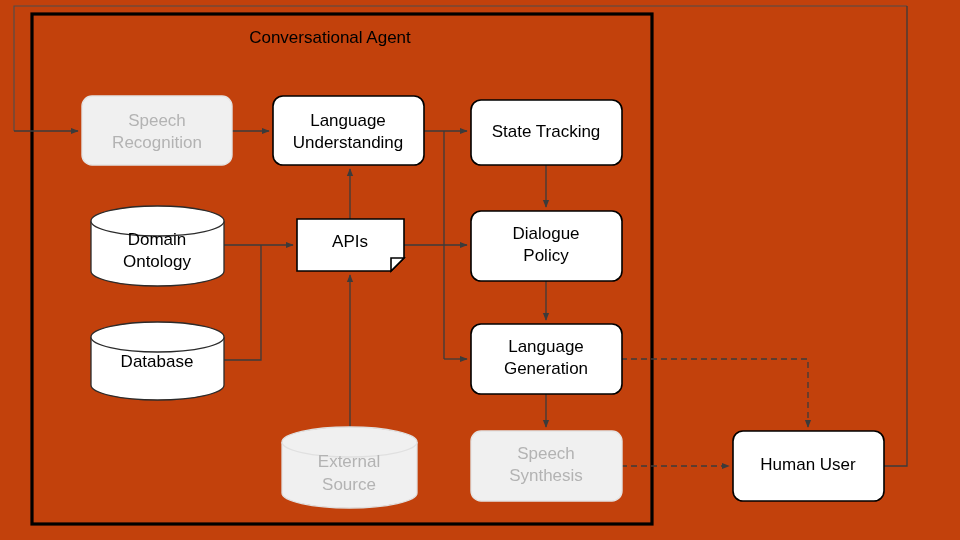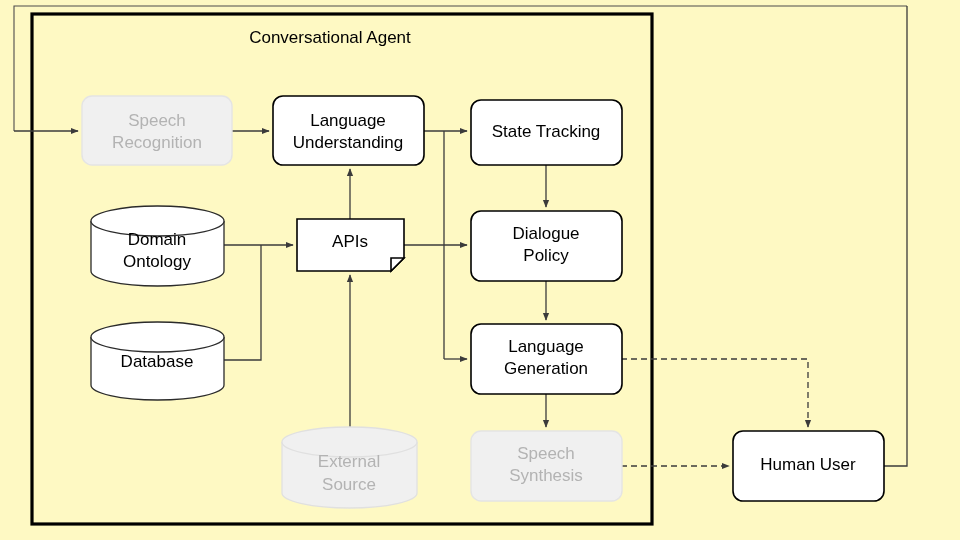--- a/index.html
+++ b/index.html
@@ -4,21 +4,21 @@
 <style>
   html, body {
     margin: 0;
     padding: 0;
     background: #ffffff;
   }
   #canvas {
     position: relative;
     width: 960px;
     height: 540px;
-    background: #fef9c3;
+    background: #c2410c;
     font-family: "Liberation Sans", sans-serif;
     overflow: hidden;
   }
   svg#diagram {
     position: absolute;
     left: 0;
     top: 0;
     width: 960px;
     height: 540px;
   }

